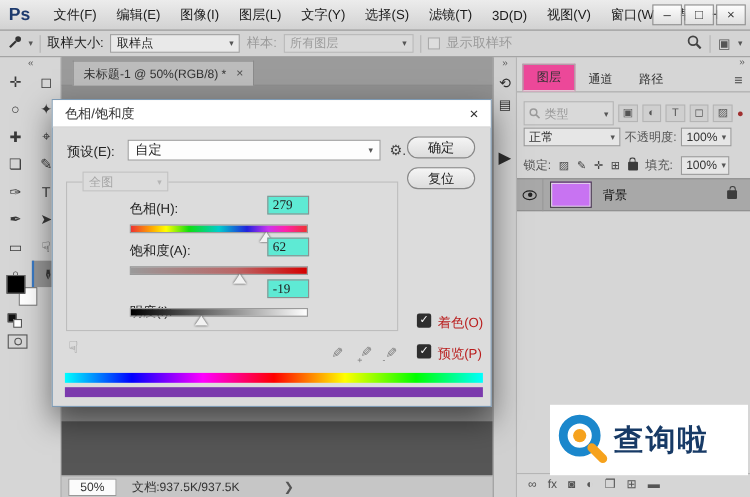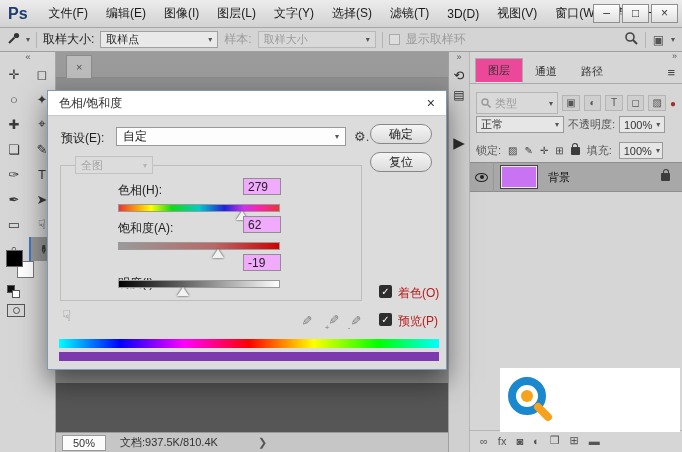--- a/index.html
+++ b/index.html
@@ -105,22 +105,22 @@
   .dlabel{position:absolute;font-size:12px;color:#222}
   .dsel{position:absolute;height:19px;border:1px solid #999;background:#fdfdfd;display:flex;
         align-items:center;padding:0 6px;font-size:12px;color:#222}
   .dsel .caret{margin-left:auto}
   .gear{position:absolute;left:306px;top:38px;color:#444;font-size:13px}
   .dbtn{position:absolute;right:14px;width:62px;height:20px;border:1px solid #878787;border-radius:10px;
         background:linear-gradient(#f5f5f5,#dcdcdc);text-align:center;line-height:18px;font-size:12px;color:#222}
   .groupbox{position:absolute;left:12px;top:74px;width:302px;height:136px;border:1px solid #bdbdbd}
   .master{position:absolute;left:14px;top:-10px;width:78px;height:18px;background:#dcdcdc;
           border:1px solid #c2c2c2;color:#a5a5a5;font-size:11px;display:flex;align-items:center;padding:0 5px}
-  .dinput{position:absolute;width:38px;height:17px;border:1px solid #8f8f8f;background:#f0abfc;
-          font-size:12px;color:#222;padding:0 0 0 4px;font-family:Liberation Sans, sans-serif}
+  .dinput{position:absolute;width:38px;height:17px;border:1px solid #8f8f8f;background:#5eead4;
+          font-size:12px;color:#222;padding:0 0 0 4px;font-family:Liberation Serif, serif}
   .track{position:absolute;width:162px;height:8px;border:1px solid #9a9a9a}
   .track-hue{background:linear-gradient(to right,#e33,#fa0 12%,#ff0 20%,#1d1 33%,#0cc 50%,#22d 66%,#c3e 78%,#f2a 88%,#e33)}
   .track-sat{background:linear-gradient(to right,#9a9a9a,#b66 60%,#d40000)}
   .track-light{background:linear-gradient(to right,#000,#888 55%,#fff)}
   .marker{position:absolute;top:6px;width:0;height:0;border-left:6px solid transparent;
           border-right:6px solid transparent;border-bottom:9px solid #f2f2f2;
           filter:drop-shadow(0 0 1px #333);margin-left:-6px}
   .hand-ic{position:absolute;left:14px;top:216px;font-size:15px;color:#8a8a8a}
   .dropper{position:absolute;top:222px;font-size:13px;color:#7d7d7d;transform:rotate(90deg)}
   .dropper sub{font-size:8px;transform:rotate(-90deg);display:inline-block}
@@ -170,21 +170,21 @@
   </span>
   <span class="caret">▾</span>
   <div class="sep"></div>
   <span>取样大小:</span>
   <div class="obox" style="width:118px">
     <span>取样点</span>
     <span class="caret">▾</span>
   </div>
   <span class="grayed">样本:</span>
   <div class="obox gbox" style="width:118px">
-    <span>取样大小</span>
+    <span>所有图层</span>
     <span class="caret">▾</span>
   </div>
   <div class="sep"></div>
   <div class="ocheck"></div>
   <span class="grayed">显示取样环</span>
   <div class="opt-right">
     <span>
       <svg width="14" height="14">
           <circle cx="6" cy="6" r="4" fill="none" stroke="#444" stroke-width="1.6"></circle>
           <path d="M9 9 L13 13" stroke="#444" stroke-width="2"></path>
@@ -250,29 +250,30 @@
   <div class="fg-swatch"></div>
   <div class="mini-swatch"></div>
   <div class="mini-swatch2"></div>
   <div class="quickmask">
       <i></i>
     </div>
 </div>
 
 <div class="tabbar">
   <div class="doctab">
+    <span>未标题-1 @ 50%(RGB/8) *</span>
     <span class="x">×</span>
   </div>
 </div>
 <div class="canvas">
   <div class="canvas-dark"></div>
 </div>
 <div class="statusbar">
   <span class="zoombox">50%</span>
-  <span>文档:937.5K/810.4K</span>
+  <span>文档:937.5K/937.5K</span>
   <span class="status-chev">❯</span>
 </div>
 
 <div class="dockstrip">
   <div class="dock-ic" style="top:0;font-size:9px;color:#555">»</div>
   <div class="dock-ic" style="top:16px;font-size:13px">⟲</div>
   <div class="dock-ic" style="top:36px;font-size:12px">▤</div>
   <div class="dock-ic" style="top:82px;font-size:15px">▶</div>
 </div>
 
@@ -405,14 +406,15 @@
   <div class="specbar spec-adj"></div>
 </div>
 
 <div class="watermark">
   <svg width="52" height="56">
     <circle cx="24" cy="24" r="15" fill="none" stroke="#1b87cc" stroke-width="8"></circle>
     <circle cx="24" cy="24" r="6" fill="#f6a21d"></circle>
     <line x1="35" y1="35" x2="45" y2="45" stroke="#f6a21d" stroke-width="8" stroke-linecap="round"></line>
   </svg>
   <div class="wm-text">
+    <span class="wm-brand">查询啦</span>
   </div>
 </div>
 
 </body></html>

